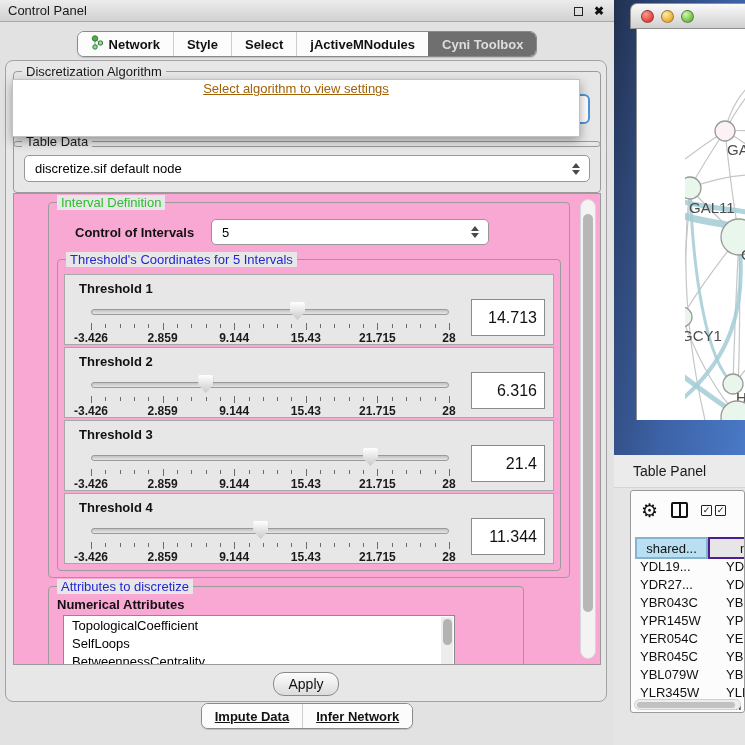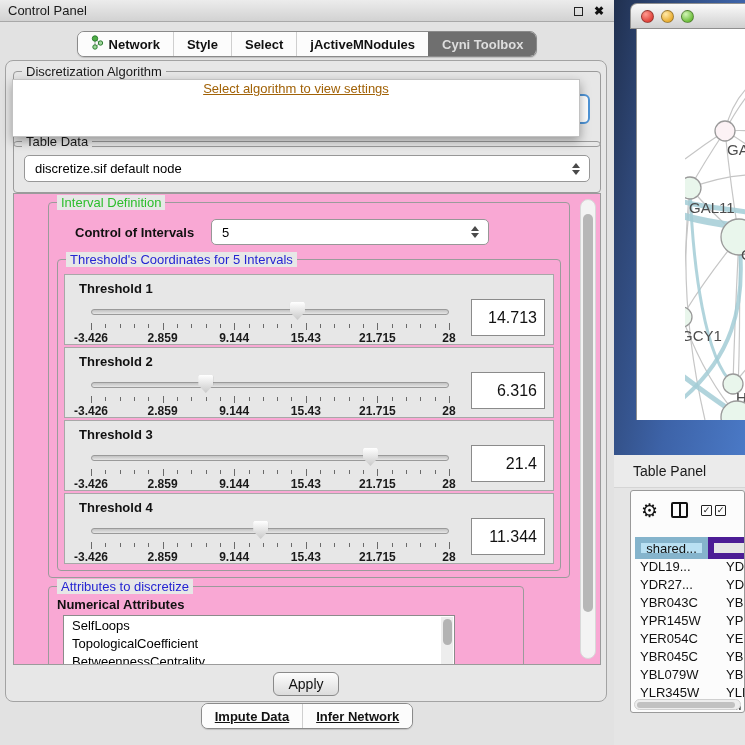--- a/index.html
+++ b/index.html
@@ -90,21 +90,21 @@
 
   .attr-group { left:34px; top:392px; width:476px; height:120px; }
   .attr-title { position:absolute; left:8px; top:10px; font-size:13px; font-weight:bold; }
   .attr-list { position:absolute; left:14px; top:28px; width:392px; height:120px; background:#fff; border:1px solid #8b8b8b; overflow:hidden; font-size:13px; }
   .attr-list .item { padding:2px 0 1px 8px; color:#000; }
   .list-scroll { position:absolute; right:1px; top:1px; bottom:1px; width:12px; background:#ededed; }
   .list-scroll .thumb { position:absolute; left:1.5px; top:2px; width:9px; height:26px; background:#b3b3b3; border-radius:5px; }
 
   .apply-btn {
     position:absolute; left:50%; transform:translateX(-50%); top:611px;
-    width:66px; height:24px; border:1px solid #8a8a8a; border-radius:6px;
+    width:66px; height:24px; border:1px solid #8a8a8a; border-radius:11px;
     background:linear-gradient(#fdfdfd,#dcdcdc); font-size:14px; color:#111;
     display:flex; align-items:center; justify-content:center;
   }
 
   .bottom-tabbar { position:absolute; left:0; top:703px; width:614px; display:flex; justify-content:center;text-decoration:underline; }
 
   
   .desktop { position:absolute; left:614px; top:0; width:131px; height:455px;
     background:linear-gradient(100deg,#20304f 0%,#2e4675 22%,#3d63a8 60%,#4a79c6 100%); }
   .net-titlebar {
@@ -131,21 +131,21 @@
   .split-ico::after { content:""; position:absolute; left:50%; top:0; bottom:0; width:2px; background:#111; transform:translateX(-50%); }
   .chk-pair { display:flex; gap:3px; }
   .chk { width:11px; height:11px; border:1.5px solid #222; border-radius:1px; font-size:9px; line-height:9px; text-align:center; color:#111; }
 
   .tp-table { position:absolute; left:4px; top:46px; width:200px; }
   .tp-row { display:flex; height:18px; font-size:13px; }
   .tp-hrow { height:22px; }
   .tp-cell { overflow:hidden; white-space:nowrap; }
   .col1 { width:73px; }
   .col2 { width:120px; }
-  .tp-hcell { display:flex; align-items:center; border:6px solid #4c1d95;text-align:right; }
+  .tp-hcell { display:flex; align-items:center; border:2px solid #4c1d95;text-align:right; }
   .tp-hcell.col1 { background:var(--hdr-blue,#b9e0f2); border-color:#85b4cc; justify-content:center; }
   .tp-hcell.col2 { background:#e6e6e6; padding-left:30px; }
   .tp-row .cell-body.col1 { padding-left:5px; }
   .tp-row .cell-body.col2 { padding-left:18px; }
   .tp-rows-clip { height:151px; overflow:hidden; }
   .h-scroll { position:absolute; left:3px; top:208px; width:107px; height:11px; background:#ededed; border:1px solid #d0d0d0; border-radius:6px; }
   .h-scroll .thumb { position:absolute; left:2px; top:1.5px; width:98px; height:6px; background:#c1c1c1; border-radius:4px; }
 </style>
 </head>
 <body>
@@ -403,22 +403,22 @@
               </div>
             </div>
         </div>
       </div>
 
       <div class="group attr-group">
         <span class="group-label blue">Attributes to discretize</span>
         <span class="attr-title">Numerical Attributes</span>
         <div class="attr-list">
           <div>
+              <div class="item">TopologicalCoefficient</div>
               <div class="item">SelfLoops</div>
-              <div class="item">TopologicalCoefficient</div>
               <div class="item">BetweennessCentrality</div>
             </div>
           <div class="list-scroll">
               <div class="thumb"></div>
             </div>
         </div>
       </div>
 
       <div class="v-scroll">
           <div class="thumb"></div>

